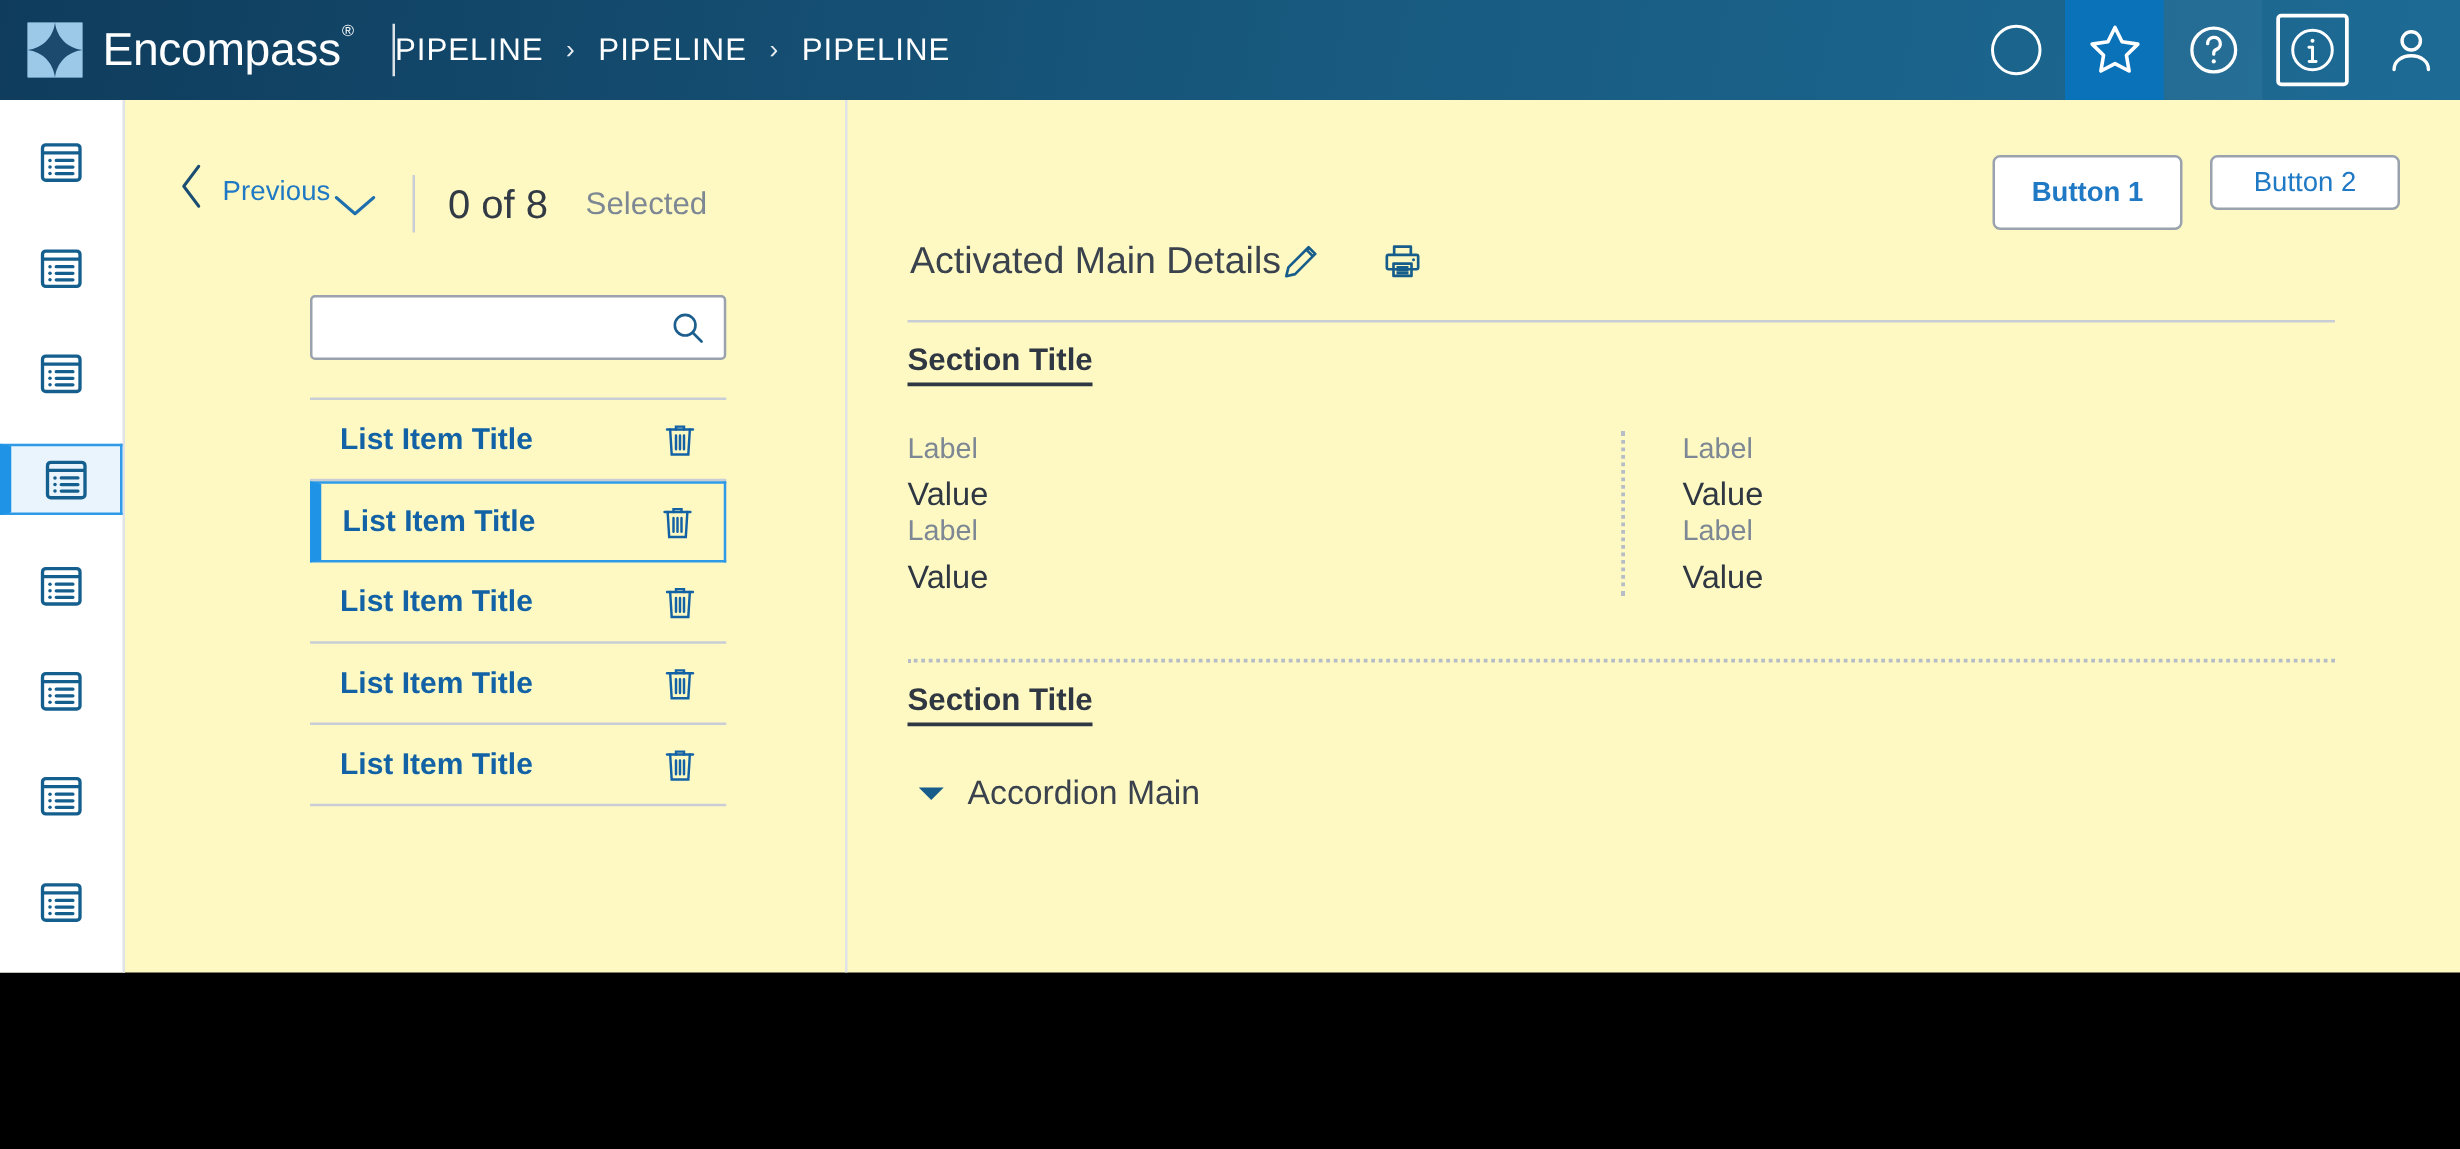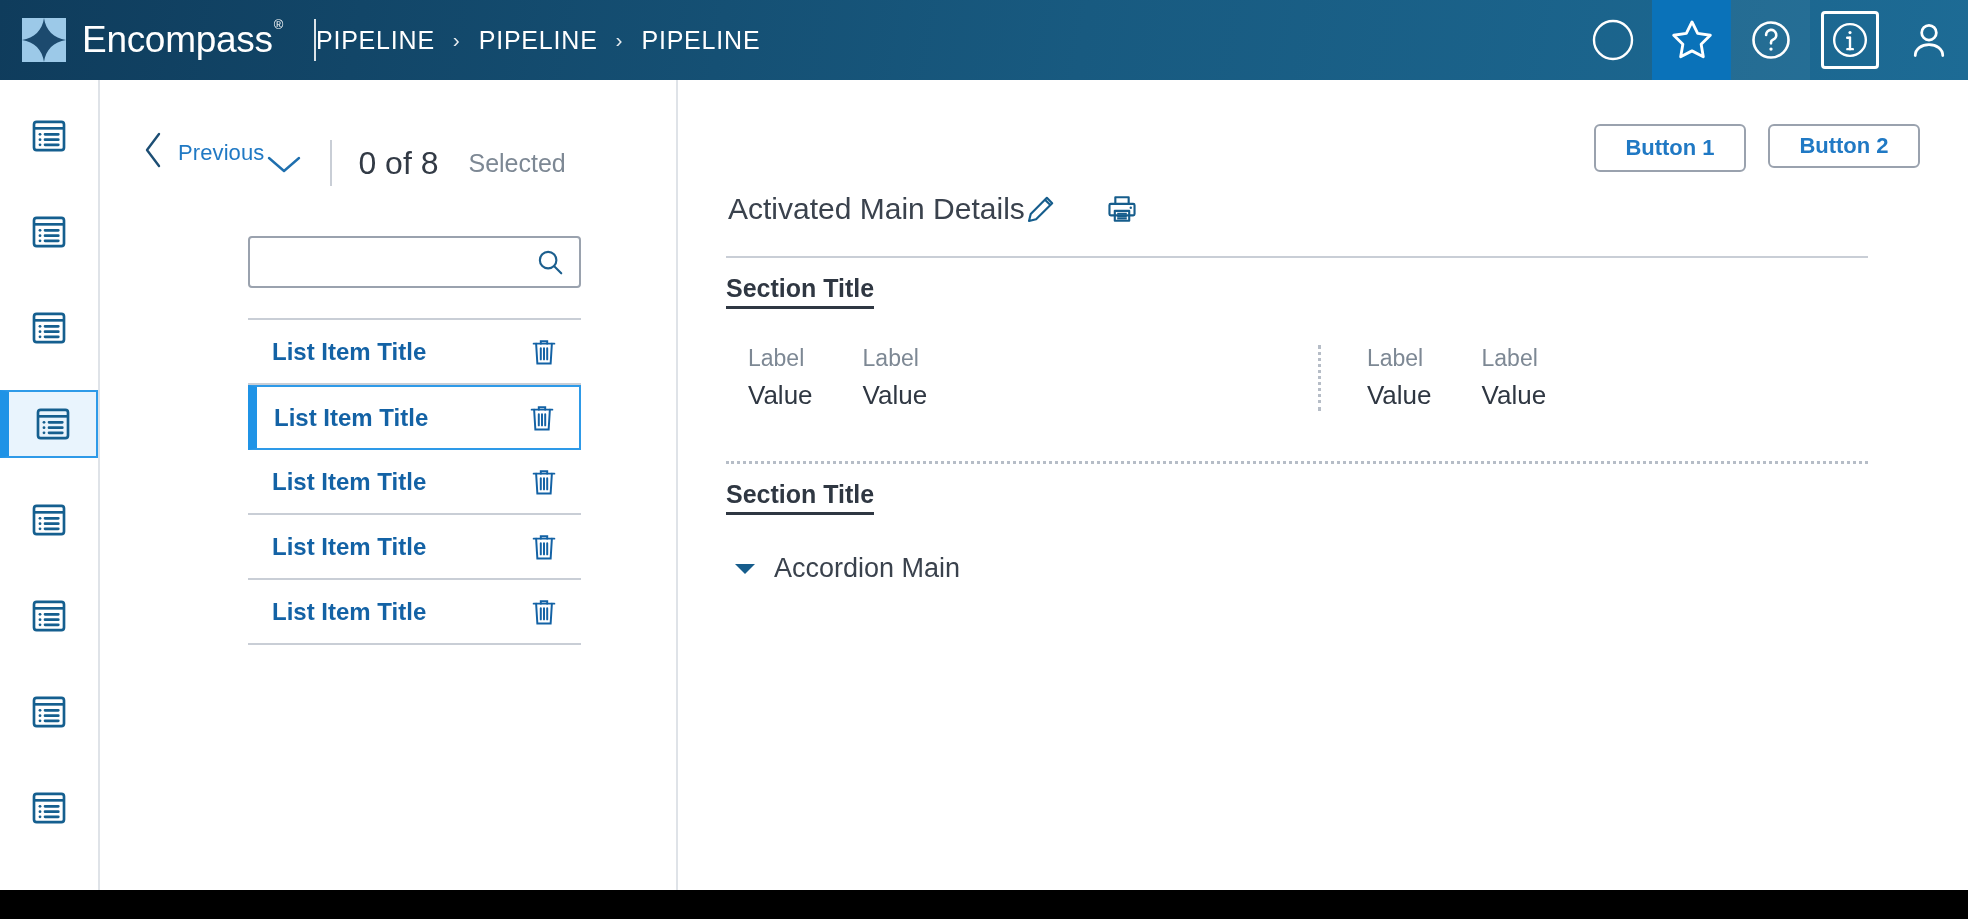--- a/index.html
+++ b/index.html
@@ -4,22 +4,22 @@
 <style>
   * { box-sizing: border-box; margin: 0; padding: 0; }
   html, body {
     width: 1968px; height: 919px;
     background: #000000;
     font-family: "Liberation Sans", sans-serif;
     overflow: hidden;
   }
   .app {
     position: absolute; left: 0; top: 0;
-    width: 1968px; height: 890px;
-    background: #ffffff;
+    width: 1968px; height: 778px;
+    background: #fef9c3;
     display: flex; flex-direction: column;
   }
 
   
   .topbar {
     height: 80px; flex: 0 0 80px;
     background: linear-gradient(100deg,#0f3c5c 0%, #185a80 55%, #1d6b95 100%);
     display: flex; align-items: stretch;
     position: relative;
   }
@@ -142,21 +142,21 @@
   .detail-rule { height: 2px; background: #c9ced6; margin-top: 30px; }
 
   .section { padding-top: 16px; }
   .section-title {
     font-size: 25px; font-weight: bold; color: #2f3742;
     display: inline-block; border-bottom: 3px solid #2f3742; padding-bottom: 3px;
   }
   .grid {
     display: flex; margin-top: 36px; position: relative;
   }
-  .gridcol { flex: 1 1 50%; display: flex; flex-direction: row; gap: 50px; padding-right: 30px; margin-left: 22px; }
+  .gridcol { flex: 1 1 50%; display: flex; flex-direction: column; padding-right: 30px; }
   .gridcol.right { border-left: 3px dotted #b6bdc7; padding-left: 46px; }
   .field-label { font-size: 23px; color: #7d8894; margin-bottom: 8px; }
   .field-value { font-size: 26px; color: #2f3742; }
   .sec-dotted { border-top: 3px dotted #b6bdc7; margin-top: 50px; }
 
   .accordion { display: flex; align-items: center; gap: 18px; margin-top: 38px; padding-left: 8px; }
   .acc-caret { color: #165d8c; font-size: 0; line-height: 0; }
   .acc-title { font-size: 27px; color: #3a424d; }
 </style>
 </head>
@@ -477,15 +477,15 @@
           </span>
           <span class="acc-title">Accordion Main</span>
         </div>
       </div>
 
     </div>
   </div>
 </div>
 
 <div style="position:absolute; right:48px; top:124px; display:flex; gap:22px;">
-  <button style="width:152px;height:48px;border:2px solid #9aa2ae;border-radius:6px;background:#fff;color:#2079c4;font-size:22px;font-weight:bold;font-family:'Liberation Sans',sans-serif;cursor:pointer;">Button 1</button>
-  <button style="width:152px;height:44px;border:2px solid #9aa2ae;border-radius:6px;background:#fff;color:#2079c4;font-size:22px;font-weight:bold;font-family:'Liberation Sans',sans-serif;cursor:pointer;">Button 2</button>
+  <button style="width:152px;height:60px;border:2px solid #9aa2ae;border-radius:6px;background:#fff;color:#2079c4;font-size:22px;font-weight:bold;font-family:'Liberation Sans',sans-serif;cursor:pointer;">Button 1</button>
+  <button style="width:152px;height:44px;border:2px solid #9aa2ae;border-radius:6px;background:#fff;color:#2079c4;font-size:22px;font-weight:normal;font-family:'Liberation Sans',sans-serif;cursor:pointer;">Button 2</button>
 </div>
 
 </body></html>

